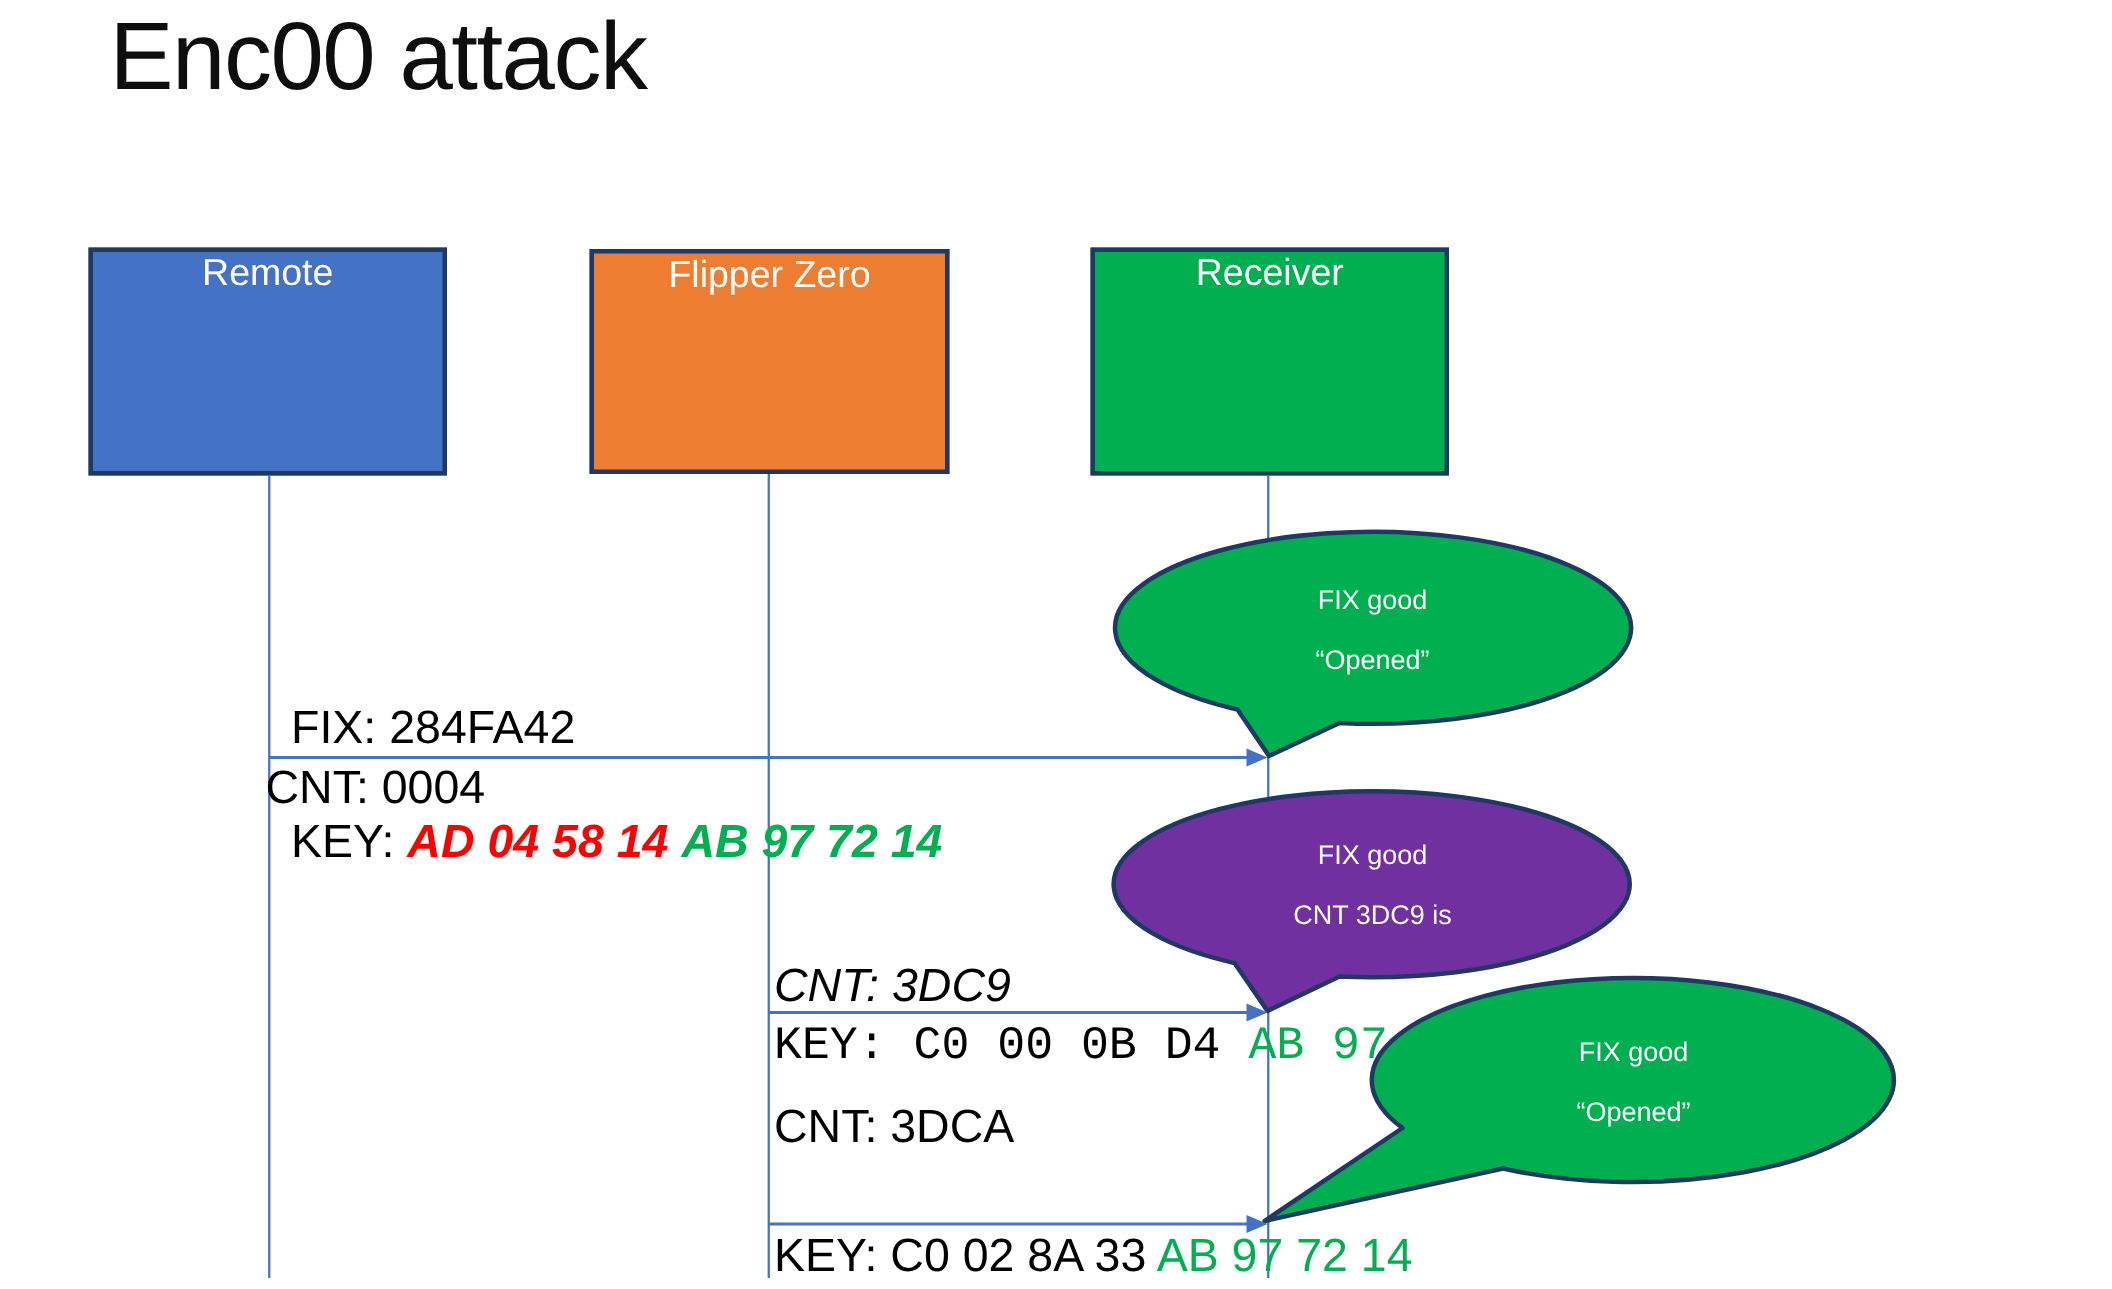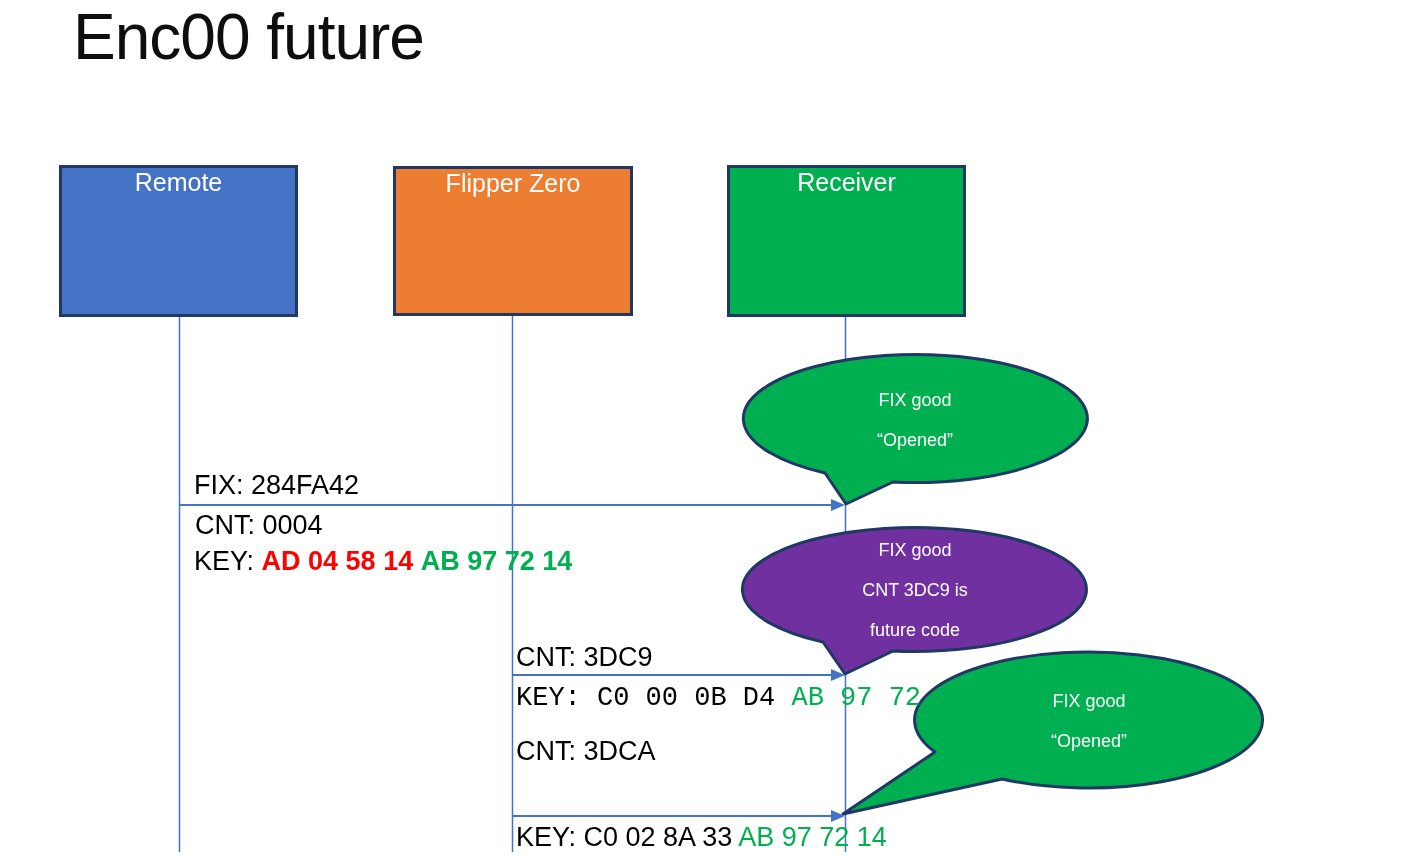--- a/index.html
+++ b/index.html
@@ -32,41 +32,41 @@
 
   svg.canvas { left:0; top:0; }
   .lifeline  { stroke:var(--color-connector); stroke-width:1.5; }
   .msg-line  { stroke:var(--color-connector); stroke-width:2; }
   .arrow-head{ fill:var(--color-connector); }
   .bubble    { stroke:var(--color-shape-border); stroke-width:3; stroke-linejoin:round; }
   .bubble-green  { fill:var(--color-callout-green); }
   .bubble-purple { fill:var(--color-callout-purple); }
 
   .msg {
-    font-size:27px; line-height:34px;
+    font-size:31px; line-height:34px;
     color:#000000;
     white-space:nowrap;
   }
   .msg .red   { color:var(--color-key-red); }
   .msg .green { color:var(--color-key-green); }
-  .msg .bold  { font-weight:bold; }
+  .msg .bold  { font-weight:bold;font-style:italic; }
 
   .callout-text {
     display:flex; flex-direction:column;
     align-items:center; justify-content:center;
     text-align:center;
     color:#ffffff;
     font-size:18px; line-height:40px;
     pointer-events:none;
   }
 </style>
 </head>
 <body>
 
-<div class="abs title">Enc00 future</div>
+<div class="abs title">Enc00 attack</div>
 
 <div class="abs actor actor-remote">
   <span>Remote</span>
 </div>
 <div class="abs actor actor-flipper">
   <span>Flipper Zero</span>
 </div>
 <div class="abs actor actor-receiver">
   <span>Receiver</span>
 </div>
@@ -87,30 +87,30 @@
   <line class="msg-line" x1="512" y1="675" x2="833" y2="675"></line>
   <polygon class="arrow-head" points="845,675 831,669 831,681"></polygon>
 
   <line class="msg-line" x1="512" y1="816" x2="833" y2="816"></line>
   <polygon class="arrow-head" points="845,816 831,810 831,822"></polygon>
 </svg>
 
 <div class="abs msg" style="left:194px; top:468px;">
   <span>FIX: 284FA42</span>
 </div>
-<div class="abs msg" style="left:195px; top:508px;">
+<div class="abs msg" style="left:177px; top:508px;">
   <span>CNT: 0004</span>
 </div>
 <div class="abs msg" style="left:194px; top:544px;">
   <span>KEY:</span>
   <span class="red bold">AD 04 58 14</span>
   <span class="green bold">AB 97 72 14</span>
 </div>
 
-<div class="abs msg" style="left:516px; top:640px;">
+<div class="abs msg" style="left:516px; top:640px;font-style:italic;">
   <span>CNT: 3DC9</span>
 </div>
 <div class="abs msg" style="left:516px; top:681px;font-family:Liberation Mono, monospace;">
   <span>KEY: C0 00 0B D4</span>
   <span class="green">AB 97 72 14</span>
 </div>
 
 <div class="abs msg" style="left:516px; top:734px;">
   <span>CNT: 3DCA</span>
 </div>
@@ -119,18 +119,17 @@
   <span class="green">AB 97 72 14</span>
 </div>
 
 <div class="abs callout-text" style="left:743px; top:358px; width:344px; height:124px;">
   <span>FIX good</span>
   <span>“Opened”</span>
 </div>
 <div class="abs callout-text" style="left:743px; top:528px; width:344px; height:124px;">
   <span>FIX good</span>
   <span>CNT 3DC9 is</span>
-  <span>future code</span>
 </div>
 <div class="abs callout-text" style="left:915px; top:654px; width:348px; height:134px;">
   <span>FIX good</span>
   <span>“Opened”</span>
 </div>
 
 </body></html>

